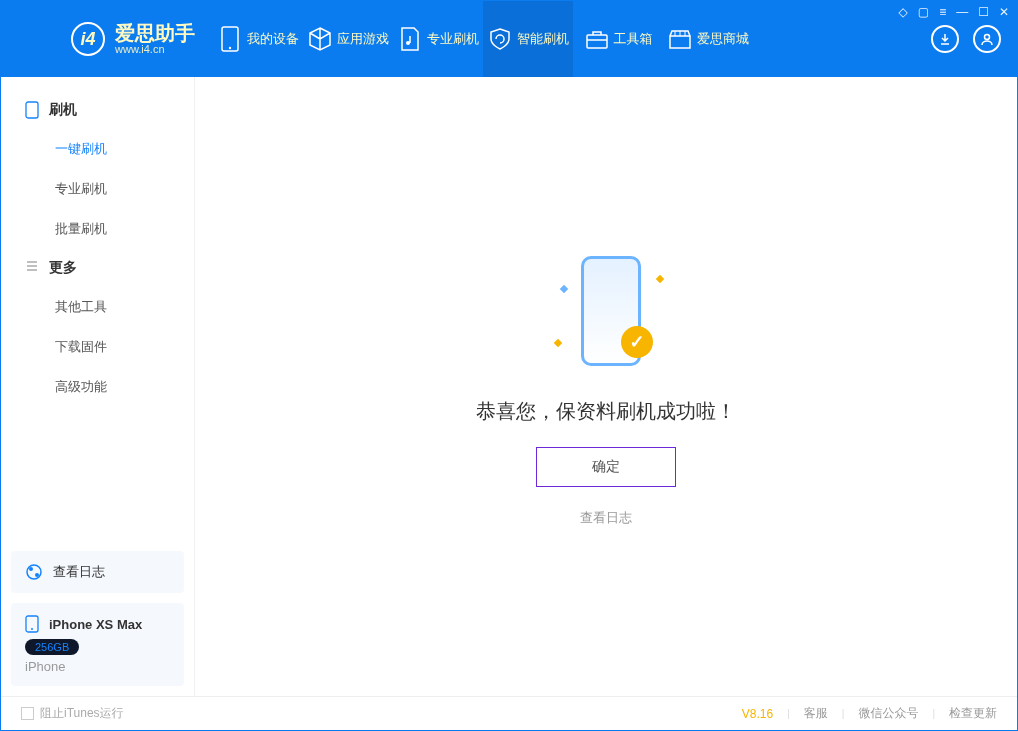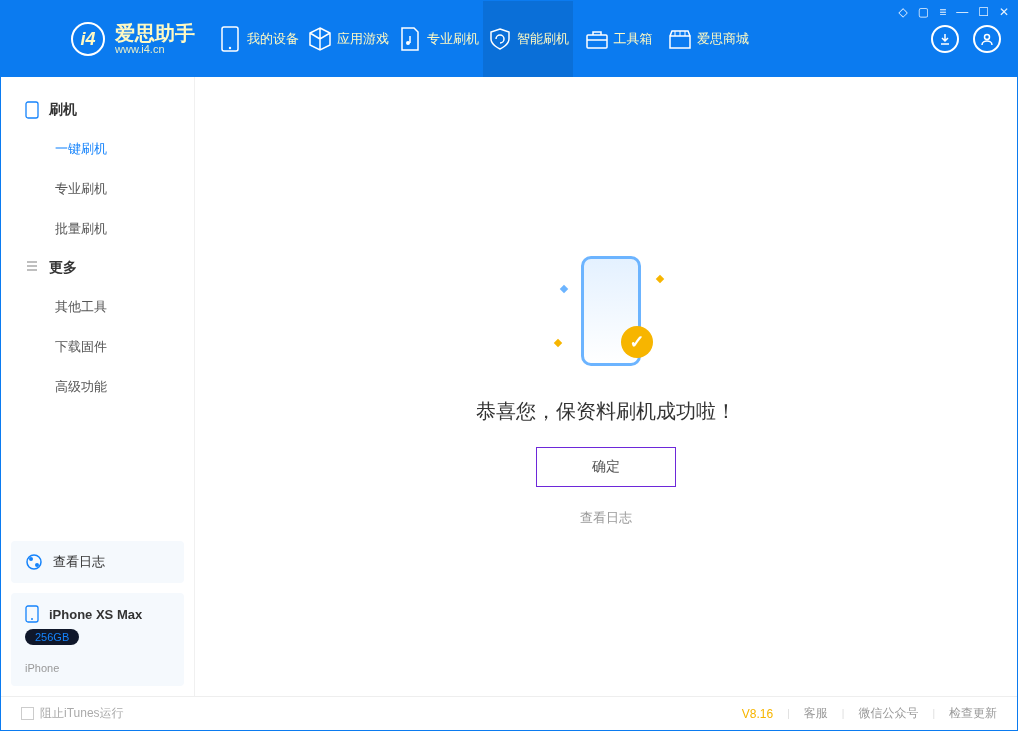--- a/index.html
+++ b/index.html
@@ -23,21 +23,21 @@
 
 
 .body { flex: 1; display: flex; min-height: 0; }
 .sidebar { width: 194px; border-right: 1px solid #f0f0f0; display: flex; flex-direction: column; padding-top: 14px; }
 .sb-section-hdr { display: flex; align-items: flex-start; gap: 10px; padding: 10px 24px; font-size: 14px; color: #333; font-weight: bold; }
 .sb-item { padding: 11px 24px 11px 54px; font-size: 13px; color: #555; cursor: pointer; }
 .sb-item.active { color: #1583fb; }
 .sb-cards { margin-top: auto; padding: 10px; display: flex; flex-direction: column; gap: 10px; }
 .sb-card { background: #f5f9fd; border-radius: 4px; padding: 12px 14px; font-size: 13px; color: #333; }
 .sb-card .row { display: flex; align-items: center; gap: 10px; }
-.sb-card .small { font-size: 11px; color: #999; margin-top: 17px; }
+.sb-card .small { font-size: 13px; color: #999; margin-top: 4px; }
 .badge { display: inline-block; background: #0f172a; color: #1583fb; border-radius: 10px; font-size: 11px; padding: 2px 10px; margin-top: 6px; }
 .red-box { border: 2px solid #e13a3a; border-radius: 2px; margin: 4px 8px; padding: 10px 8px; display: flex; gap: 14px; align-items: center; }
 .chk { display: flex; align-items: center; gap: 6px; font-size: 12px; color: #aaa; }
 .chk .box { width: 13px; height: 13px; border: 1px solid #ccc; background: #fff; }
 
 .main { flex: 1; display: flex; flex-direction: column; align-items: center; justify-content: center; gap: 22px; }
 .phone-illus { position: relative; width: 130px; height: 130px; }
 .phone-illus .phone { position: absolute; left: 40px; top: 10px; width: 60px; height: 110px; border: 3px solid #6cb4ff; border-radius: 10px; background: linear-gradient(#e4f1ff, #fff); }
 .phone-illus .check { position: absolute; right: 18px; bottom: 18px; width: 32px; height: 32px; background: #f7b500; border-radius: 50%; display: flex; align-items: center; justify-content: center; color: #fff; font-weight: bold; font-size: 18px; }
 .phone-illus .spark { position: absolute; width: 6px; height: 6px; background: #6cb4ff; transform: rotate(45deg); }

